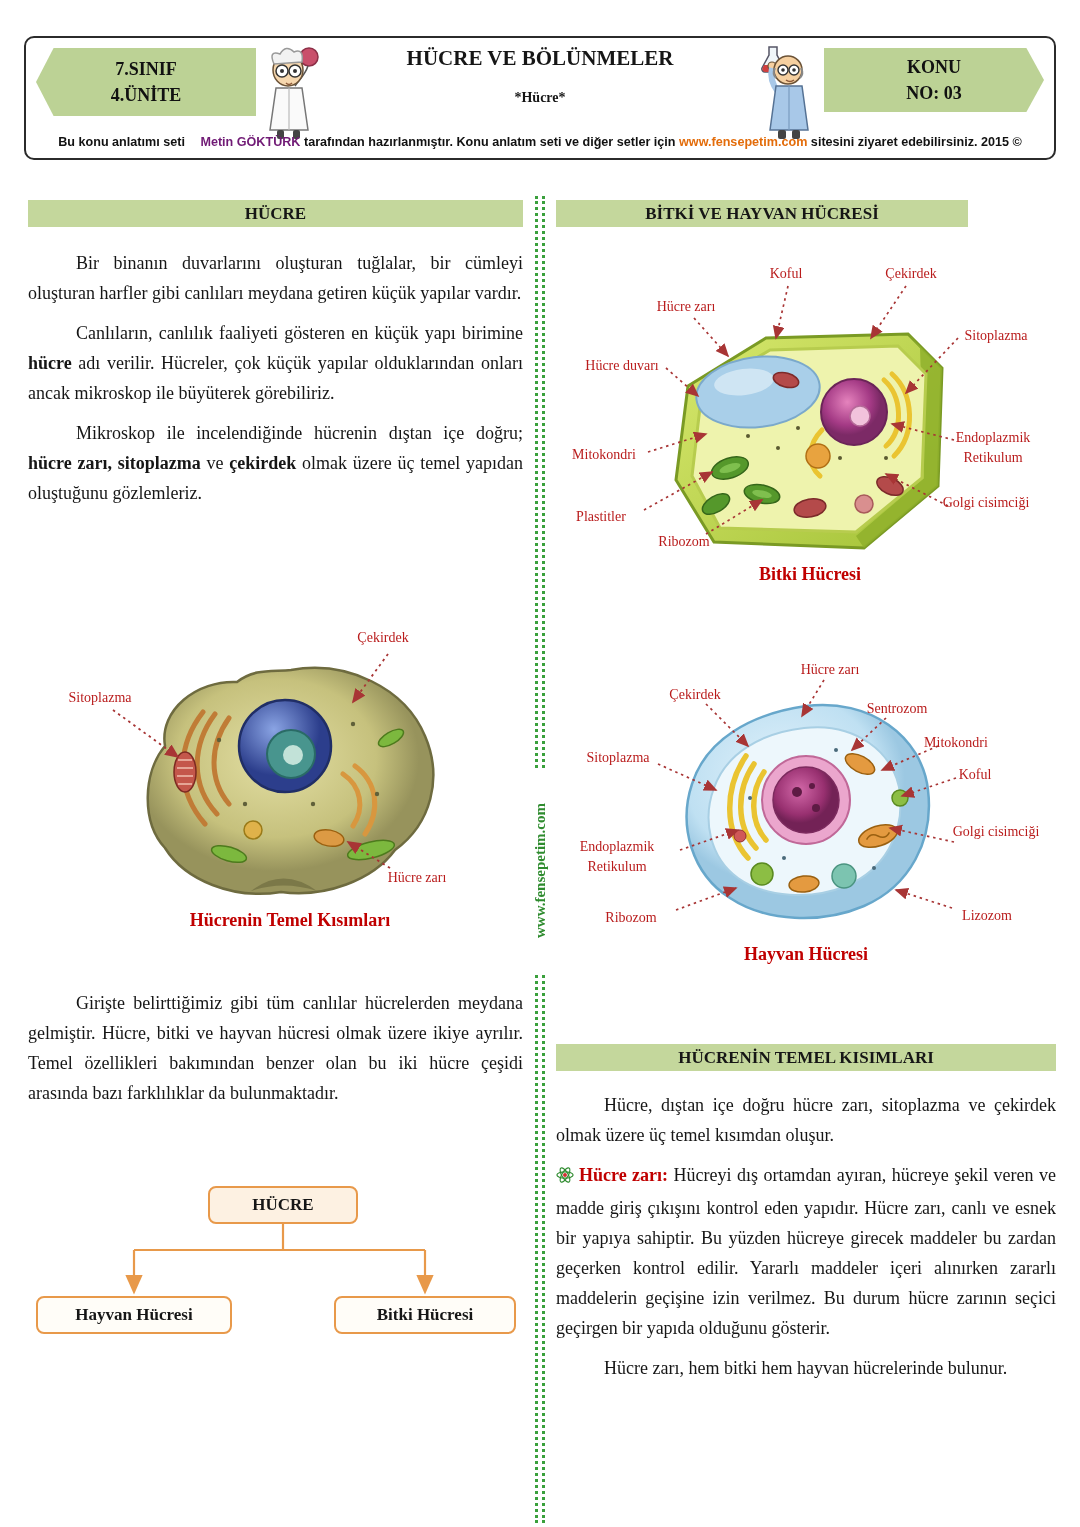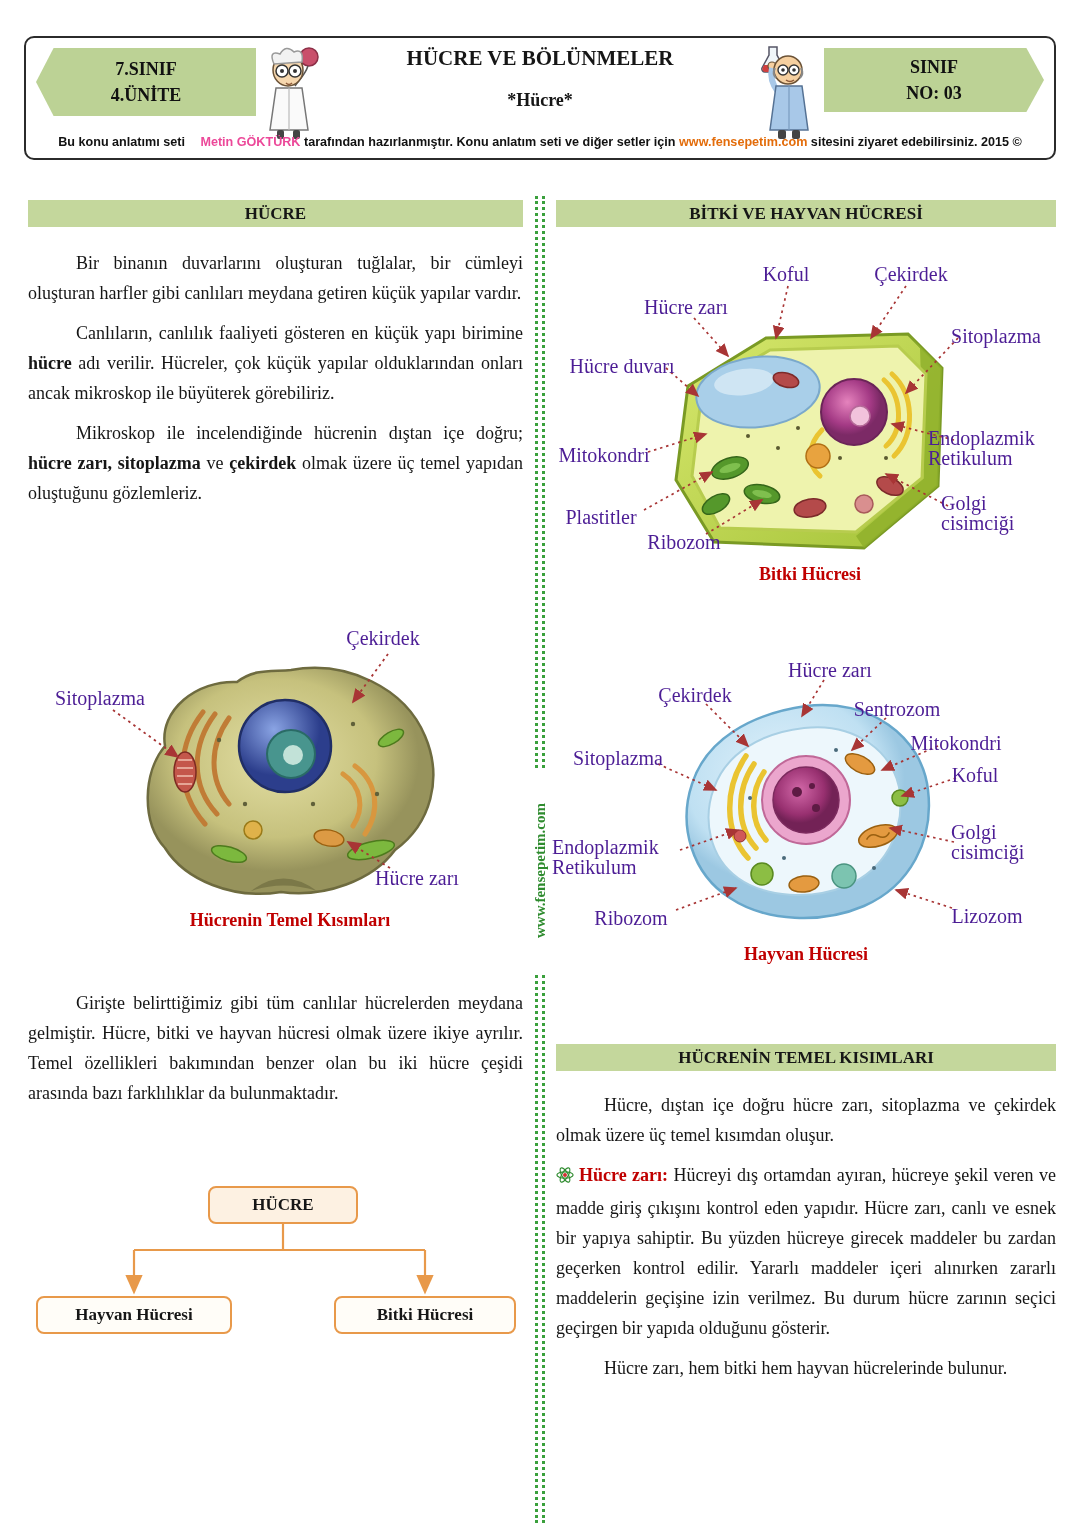--- a/index.html
+++ b/index.html
@@ -10,37 +10,37 @@
 
   
   .hdr-box { left:24px; top:36px; width:1032px; height:124px; border:2.5px solid #2b2b2b; border-radius:10px; }
   .ribbon { background:#bcd295; display:flex; flex-direction:column; justify-content:center; text-align:center;
             font-weight:bold; font-size:18px; line-height:26px; color:#111; }
   .ribbon-l { left:36px; top:48px; width:220px; height:68px;
               clip-path:polygon(0 50%, 8% 0, 100% 0, 100% 100%, 8% 100%); }
   .ribbon-r { left:824px; top:48px; width:220px; height:64px;
               clip-path:polygon(0 0, 92% 0, 100% 50%, 92% 100%, 0 100%); }
   .main-title { left:290px; top:46px; width:500px; text-align:center; font-weight:bold; font-size:21px; }
-  .sub-title  { left:290px; top:90px; width:500px; text-align:center; font-weight:bold; font-size:18px; }
+  .sub-title  { left:290px; top:90px; width:500px; text-align:center; font-weight:bold; font-size:14px; }
   .attrib { left:32px; top:135px; width:1016px; text-align:center; font-weight:bold; font-size:12.6px;
             font-family:"Liberation Sans",sans-serif; color:#111; }
 
   
   .secbar { background:#c4d79c; text-align:center; font-weight:bold; font-size:17px; height:27px; line-height:27px; }
 
   
   .tblock { }
   .para { text-align:justify; font-size:18px; line-height:30px; text-indent:48px; margin-bottom:10px; }
   .para.noindent { text-indent:0; }
   .atom { display:inline-block; vertical-align:-3px; margin-right:5px; }
 
   
   .fig { }
-  .flabel { position:absolute; font-size:20px; line-height:20px; transform:translateX(-50%); text-align:left;
-            white-space:nowrap; color:#4c1d95; }
+  .flabel { position:absolute; font-size:14px; line-height:20px; transform:translateX(-50%); text-align:center;
+            white-space:nowrap; color:#b91c1c; }
   .flabel.wrap { white-space:normal; }
   .figcap { position:absolute; transform:translateX(-50%); color:#c00000; font-weight:bold; font-size:18px; white-space:nowrap; }
   .arrows { position:absolute; left:0; top:0; pointer-events:none; }
 
   
   .fbox { position:absolute; border:2px solid #e8994a; border-radius:8px; background:#fdf1e2;
           font-weight:bold; font-size:17px; text-align:center; height:38px; line-height:34px; }
   .fbox.child { background:#fffdf8; }
 
   
@@ -96,25 +96,25 @@
         <circle cx="52" cy="26" r="1.8" fill="#333"></circle>
       <path d="M44,36 q4,3 8,0" stroke="#8c5a3a" fill="none" stroke-width="1.5"></path>
       <path d="M34,42 L60,42 L66,86 L28,86 Z" fill="#a8c8e8" stroke="#557294" stroke-width="1.5"></path>
       <line x1="47" y1="42" x2="47" y2="86" stroke="#7a9cc0" stroke-width="1.2"></line>
       <rect x="36" y="86" width="8" height="9" rx="2" fill="#444"></rect>
       <rect x="50" y="86" width="8" height="9" rx="2" fill="#444"></rect>
     </svg>
   </div>
 
   <div class="abs ribbon ribbon-r">
-    <div>SINIF</div>
+    <div>KONU</div>
     <div>NO: 03</div>
   </div>
 
-  <div class="abs attrib"><span>Bu konu anlatımı seti </span><span style="color: #ec4899; margin-left: 12px;">Metin GÖKTÜRK</span><span> tarafından hazırlanmıştır. Konu anlatım seti ve diğer setler için </span><span style="color: rgb(227, 108, 10);">www.fensepetim.com</span><span> sitesini ziyaret edebilirsiniz. 2015 ©</span></div>
+  <div class="abs attrib"><span>Bu konu anlatımı seti </span><span style="color: #701a75; margin-left: 12px;">Metin GÖKTÜRK</span><span> tarafından hazırlanmıştır. Konu anlatım seti ve diğer setler için </span><span style="color: rgb(227, 108, 10);">www.fensepetim.com</span><span> sitesini ziyaret edebilirsiniz. 2015 ©</span></div>
 
   <div class="abs divider"></div>
   <div class="abs divider-text">www.fensepetim.com</div>
 
   <div class="abs secbar" style="left:28px;top:200px;width:495px;">HÜCRE</div>
 
   <div class="abs tblock" style="left:28px;top:248px;width:495px;">
     <p class="para"><span>Bir binanın duvarlarını oluşturan tuğlalar, bir cümleyi oluşturan harfler gibi canlıları meydana getiren küçük yapılar vardır.</span></p>
     <p class="para"><span>Canlıların, canlılık faaliyeti gösteren en küçük yapı birimine </span><span style="font-weight: bold;">hücre</span><span> adı verilir. Hücreler, çok küçük yapılar olduklarından onları ancak mikroskop ile büyüterek görebiliriz.</span></p>
     <p class="para"><span>Mikroskop ile incelendiğinde hücrenin dıştan içe doğru; </span><span style="font-weight: bold;">hücre zarı, sitoplazma</span><span> ve </span><span style="font-weight: bold;">çekirdek</span><span> olmak üzere üç temel yapıdan oluştuğunu gözlemleriz.</span></p>
@@ -201,21 +201,21 @@
         <line x1="106" y1="70" x2="106" y2="110" marker-end="url(#ahO)"></line>
         <line x1="397" y1="70" x2="397" y2="110" marker-end="url(#ahO)"></line>
       </g>
     </svg>
     <div class="fbox" style="left:180px;top:6px;width:150px;">HÜCRE</div>
     <div class="fbox child" style="left:8px;top:116px;width:196px;">Hayvan Hücresi</div>
     <div class="fbox child" style="left:306px;top:116px;width:182px;">Bitki Hücresi</div>
   </div>
 
 
-  <div class="abs secbar" style="left:556px;top:200px;width:500px;">BİTKİ VE HAYVAN HÜCRESİ</div>
+  <div class="abs secbar" style="left:556px;top:200px;width:412px;">BİTKİ VE HAYVAN HÜCRESİ</div>
 
   <div class="abs fig" style="left:556px;top:238px;width:500px;height:360px;">
     <div class="abs" style="left:102px;top:80px;width:300px;height:245px;">
       <svg width="300" height="245" viewBox="0 0 300 245">
         <defs>
           <radialGradient id="pNuc" cx="40%" cy="35%">
             <stop offset="0%" stop-color="#e583bd"></stop>
               <stop offset="70%" stop-color="#a43a85"></stop>
               <stop offset="100%" stop-color="#7c2a66"></stop>
           </radialGradient>

